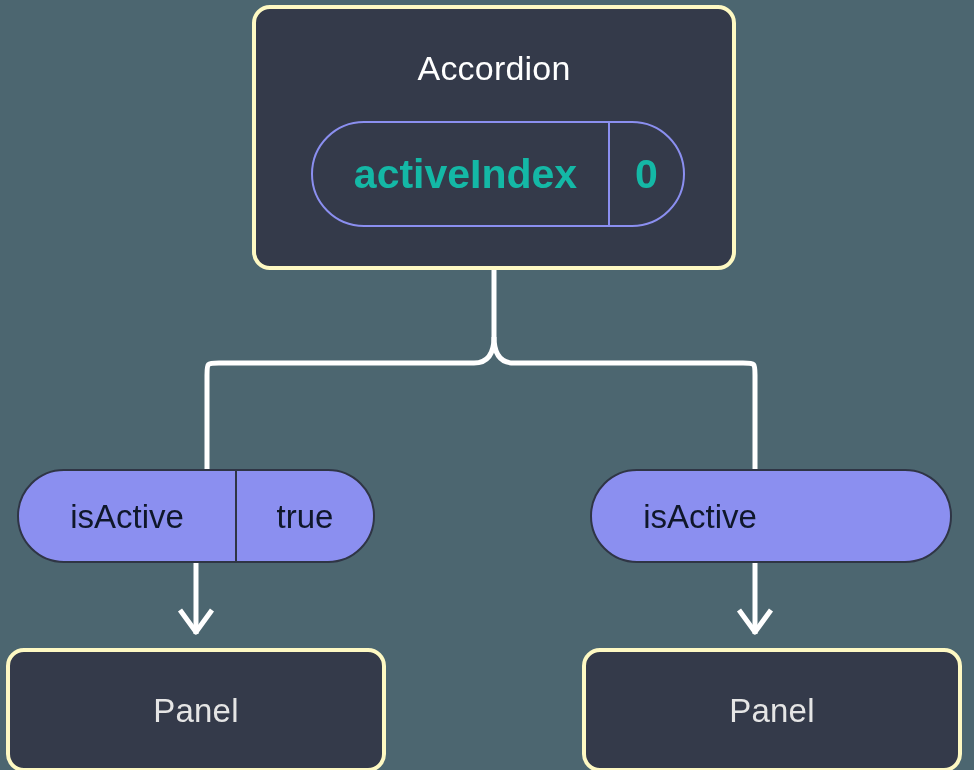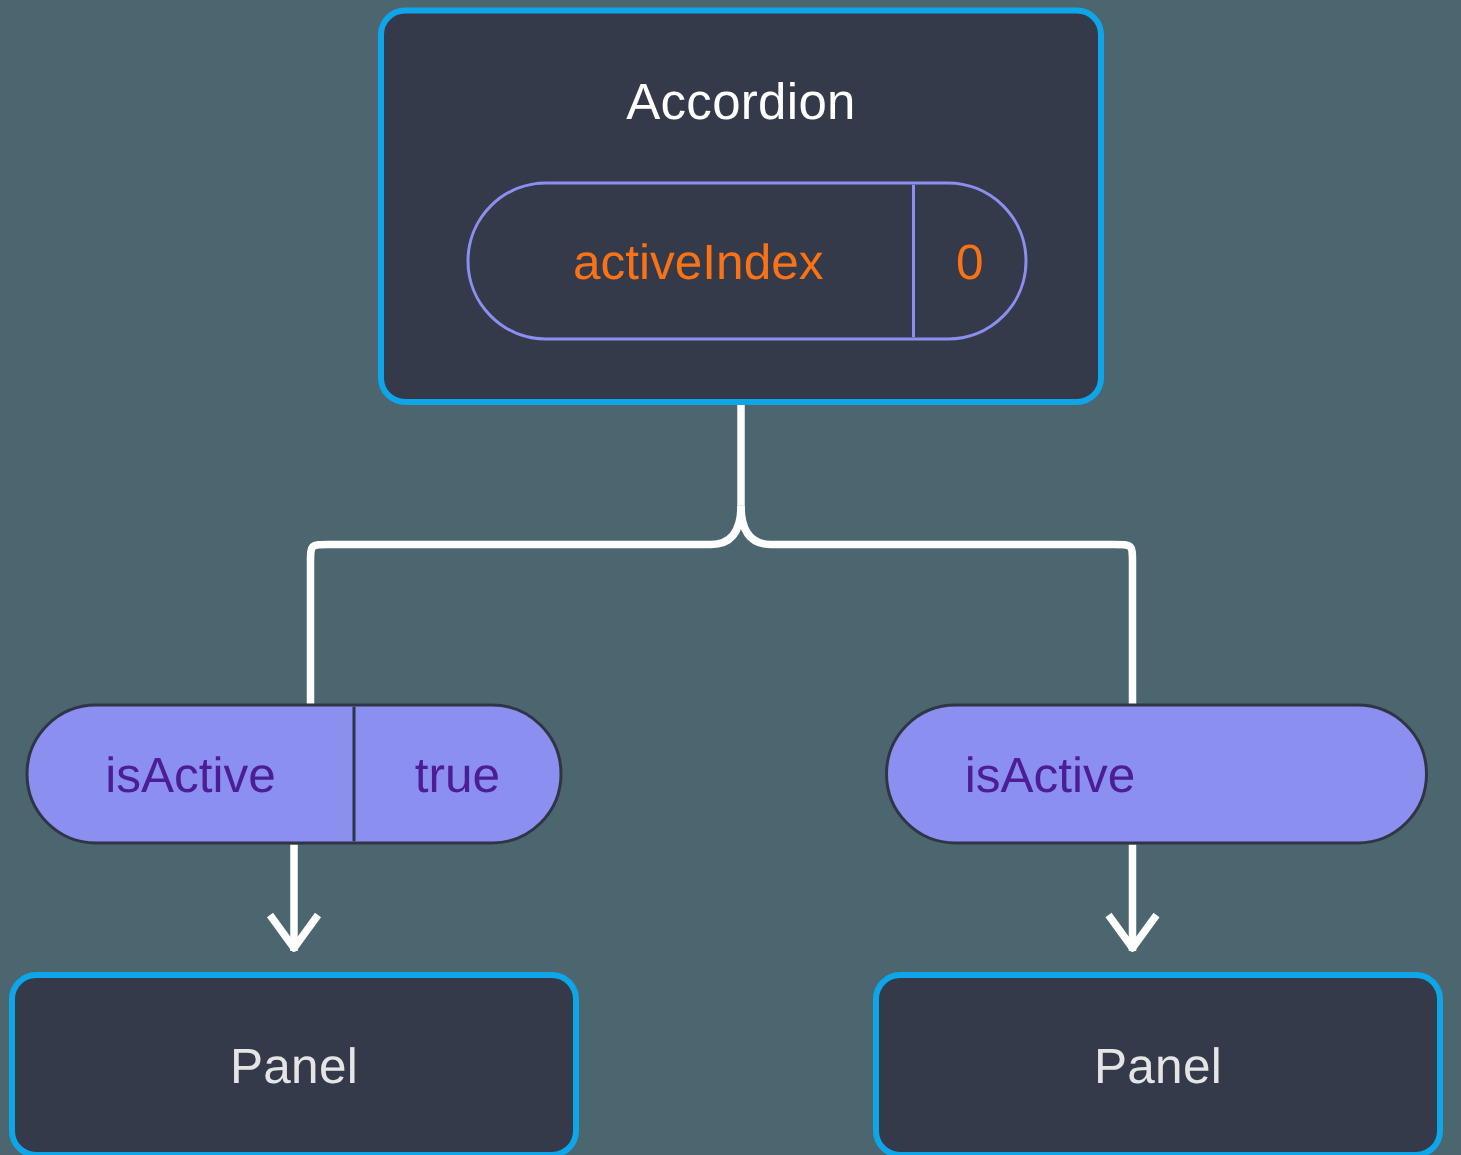--- a/index.html
+++ b/index.html
@@ -27,21 +27,21 @@
     width: 974px;
     height: 770px;
     pointer-events: none;
   }
 
   
   .node-box {
     position: absolute;
     box-sizing: border-box;
     background: #343a4a;
-    border: 4px solid #0ea5e9;
+    border: 4px solid #fef9c3;
     border-radius: 18px;
     display: flex;
     flex-direction: column;
     align-items: center;
   }
   #accordion-box {
     left: 252px;
     top: 5px;
     width: 484px;
     height: 265px;
@@ -97,23 +97,23 @@
     left: 55px;
     top: 112px;
     width: 374px;
     height: 106px;
   }
   .pill-outline .pill-key,
   .pill-outline .pill-val {
     display: flex;
     align-items: center;
     justify-content: center;
-    color: #f97316;
-    font-size: 33px;
-    font-weight: 400;
+    color: #14b8a6;
+    font-size: 41px;
+    font-weight: 700;
     line-height: 1;
     user-select: none;
   }
   .pill-outline .pill-key {
     flex: 0 0 285px;
     padding-left: 10px;
   }
   .pill-outline .pill-val {
     flex: 1 1 auto;
     border-left: 2px solid #8b8ff0;
@@ -141,21 +141,21 @@
     left: 590px;
     top: 469px;
     width: 362px;
     height: 94px;
   }
   .pill-filled .pill-key,
   .pill-filled .pill-val {
     display: flex;
     align-items: center;
     justify-content: center;
-    color: #4c1d95;
+    color: #0f172a;
     font-size: 33px;
     font-weight: 400;
     line-height: 1;
     user-select: none;
   }
   .pill-filled .pill-key {
     flex: 0 0 216px;
   }
   .pill-filled .pill-val {
     flex: 1 1 auto;

